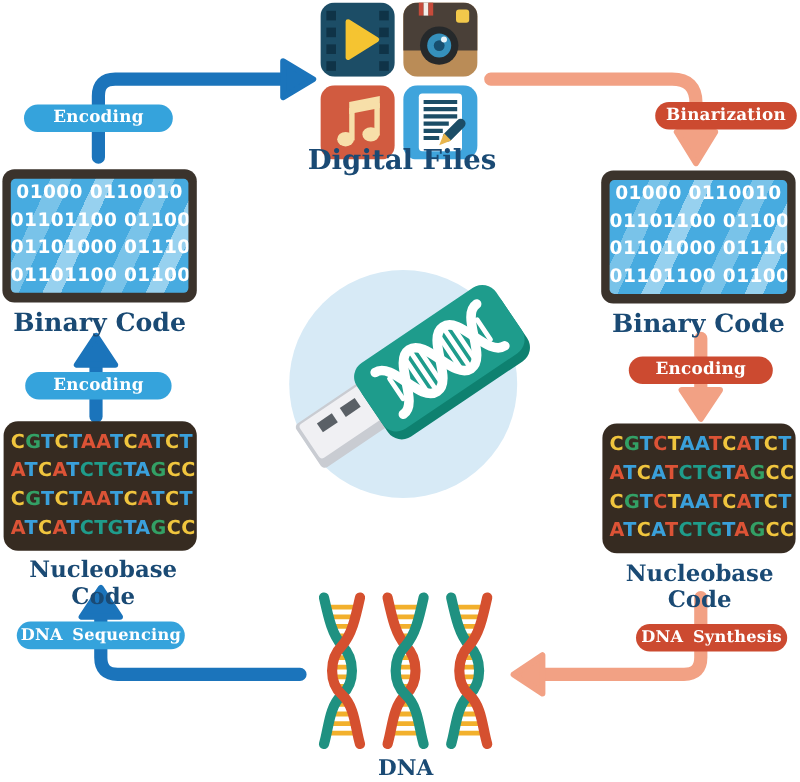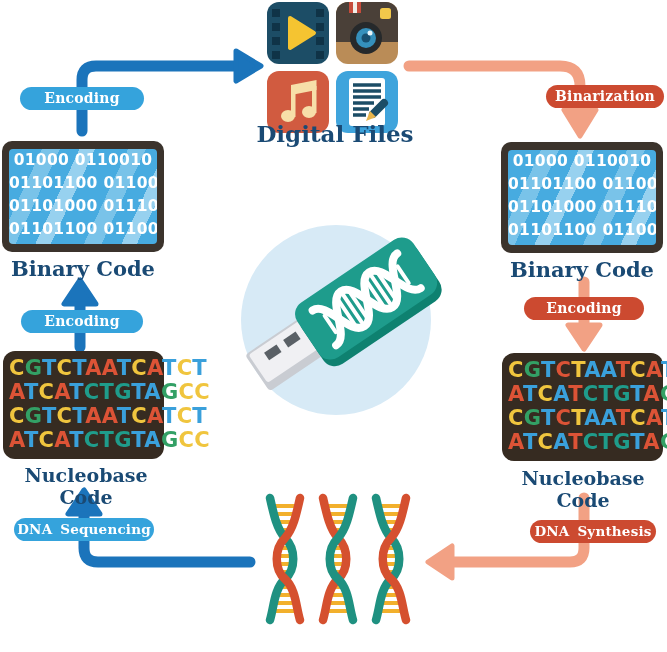--- a/index.html
+++ b/index.html
@@ -21,21 +21,21 @@
   
   .screen{position:absolute;border-radius:10px;background:#3B332C;padding:8px 7px;box-sizing:border-box;}
   .screen-inner{width:100%;height:100%;border-radius:4px;overflow:hidden;text-align:center;
     background:repeating-linear-gradient(115deg,
       #47ABE0 0px,#47ABE0 30px,#79C3E9 30px,#79C3E9 46px,
       #47ABE0 46px,#47ABE0 64px,#97D1EF 64px,#97D1EF 78px);}
   .bin-line{color:#ffffff;font-family:"DejaVu Sans",sans-serif;font-weight:bold;
             font-size:15.5px;line-height:23px;letter-spacing:.3px;white-space:pre;}
   .screen.dark{background:#362B21;border-radius:12px;padding:5px 6px;}
   .code-wrap{width:100%;height:100%;text-align:center;}
-  .code-line{font-family:"DejaVu Sans",sans-serif;font-weight:bold;font-size:21px;
+  .code-line{font-family:"DejaVu Sans",sans-serif;font-weight:bold;font-size:16px;
              line-height:24px;letter-spacing:.3px;white-space:pre;}
 
   
   #icon-grid{position:absolute;left:267px;top:2px;width:134px;display:flex;flex-wrap:wrap;gap:7px;}
   .app-icon{width:62px;height:62px;}
 </style>
 </head>
 <body>
 
 <div id="canvas">
@@ -252,20 +252,21 @@
           <path d="M14 103 H32"></path>
           <path d="M12 111 H34"></path>
           <path d="M10 119 H36"></path>
       </g>
       <g fill="none" stroke-width="8.5" stroke-linecap="round">
         <path stroke="#1F9181" d="M8 6 C12 24 15 37 23 46 C34 57 34 77 23 87 C12 97 12 115 8 128"></path>
         <path stroke="#D5502F" d="M38 6 C34 24 31 37 23 46 C12 57 12 77 23 87 C34 97 34 115 38 128"></path>
       </g>
     </g>
   </svg>
+  <div class="title" style="left:288px;top:630px;width:100px;font-size:18px">DNA</div>
 
   <div class="pill pill-blue" style="left:20px;top:87px;width:124px"><span>Encoding</span></div>
   <div class="pill pill-red" style="left:546px;top:85px;width:118px"><span>Binarization</span></div>
   <div class="pill pill-blue" style="left:21px;top:310px;width:122px"><span>Encoding</span></div>
   <div class="pill pill-red" style="left:524px;top:297px;width:120px"><span>Encoding</span></div>
   <div class="pill pill-blue wide" style="left:14px;top:518px;width:140px"><span>DNA Sequencing</span></div>
   <div class="pill pill-red wide" style="left:530px;top:520px;width:126px"><span>DNA Synthesis</span></div>
 
 </div>
 

